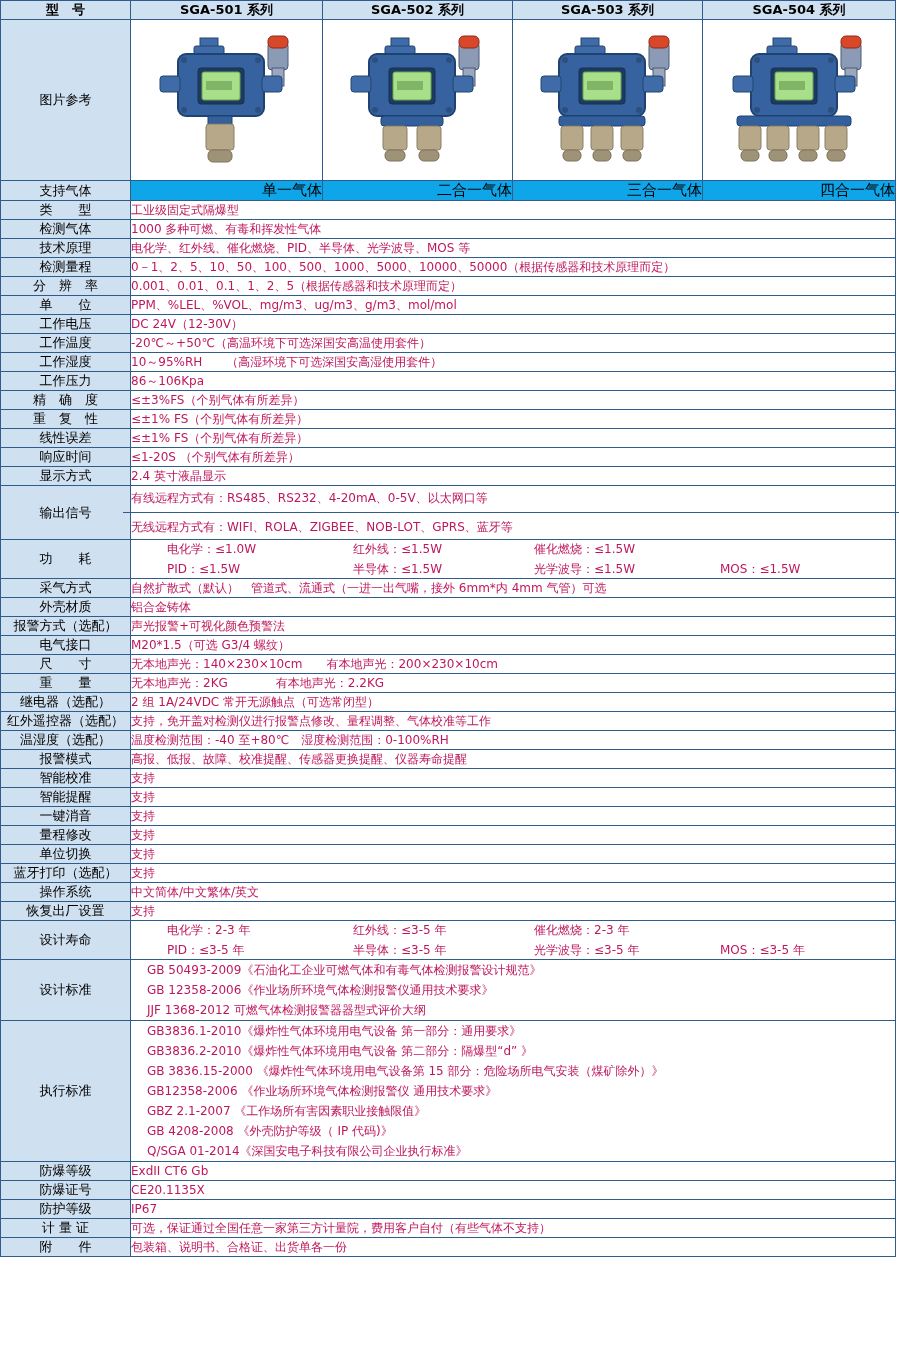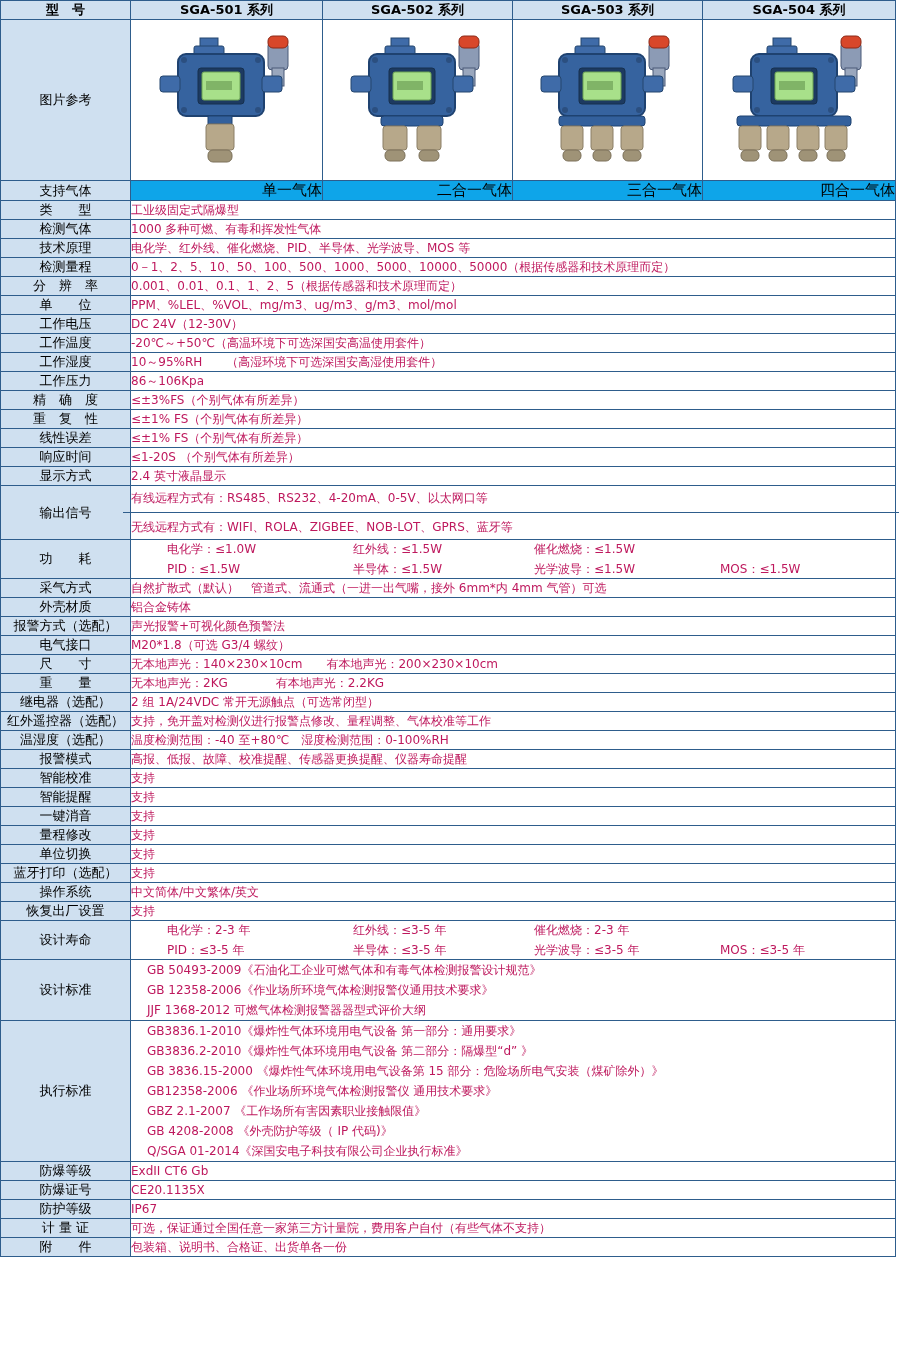--- a/index.html
+++ b/index.html
@@ -305,21 +305,21 @@
   <tr>
         <td class="lab">外壳材质</td>
         <td class="val" colspan="4">铝合金铸体</td>
       </tr>
   <tr>
         <td class="lab">报警方式（选配）</td>
         <td class="val" colspan="4">声光报警+可视化颜色预警法</td>
       </tr>
   <tr>
         <td class="lab">电气接口</td>
-        <td class="val" colspan="4">M20*1.8（可选 G3/4 螺纹）</td>
+        <td class="val" colspan="4">M20*1.5（可选 G3/4 螺纹）</td>
       </tr>
   <tr>
         <td class="lab">尺　　寸</td>
         <td class="val" colspan="4">无本地声光：140×230×10cm　　有本地声光：200×230×10cm</td>
       </tr>
   <tr>
         <td class="lab">重　　量</td>
         <td class="val" colspan="4">无本地声光：2KG　　　　有本地声光：2.2KG</td>
       </tr>
   <tr>

